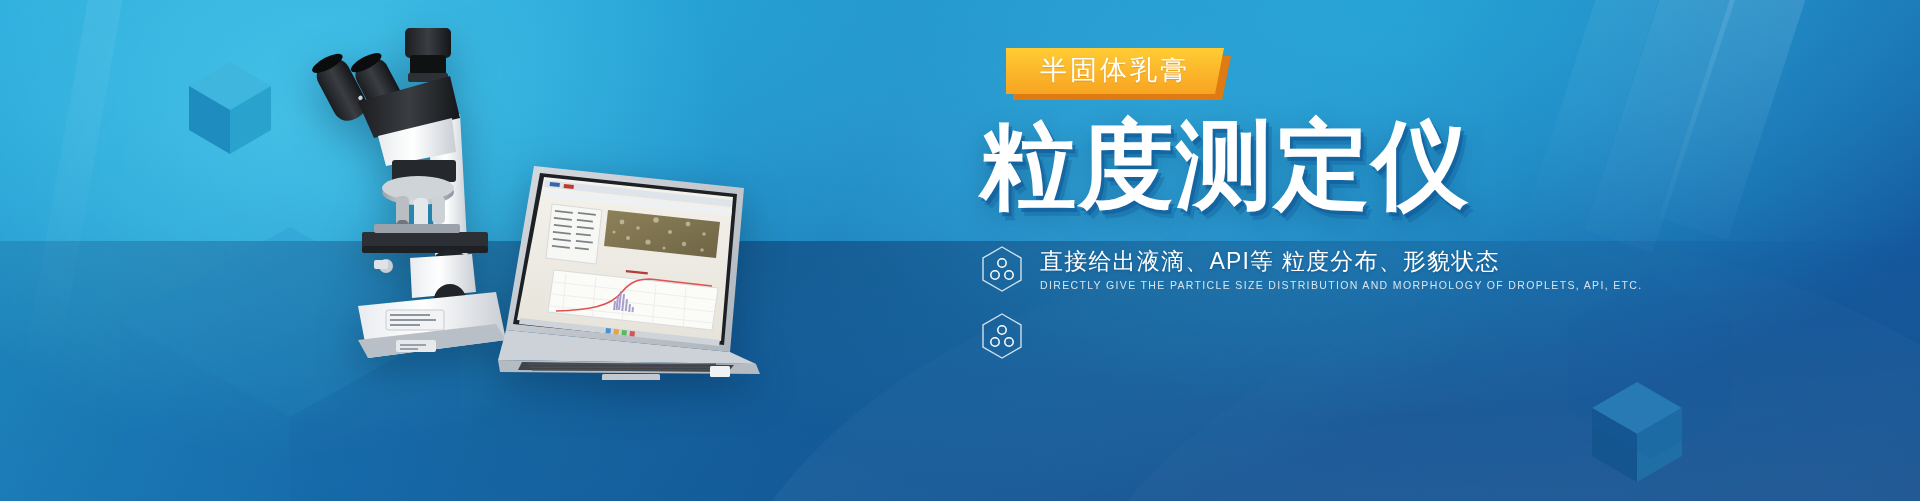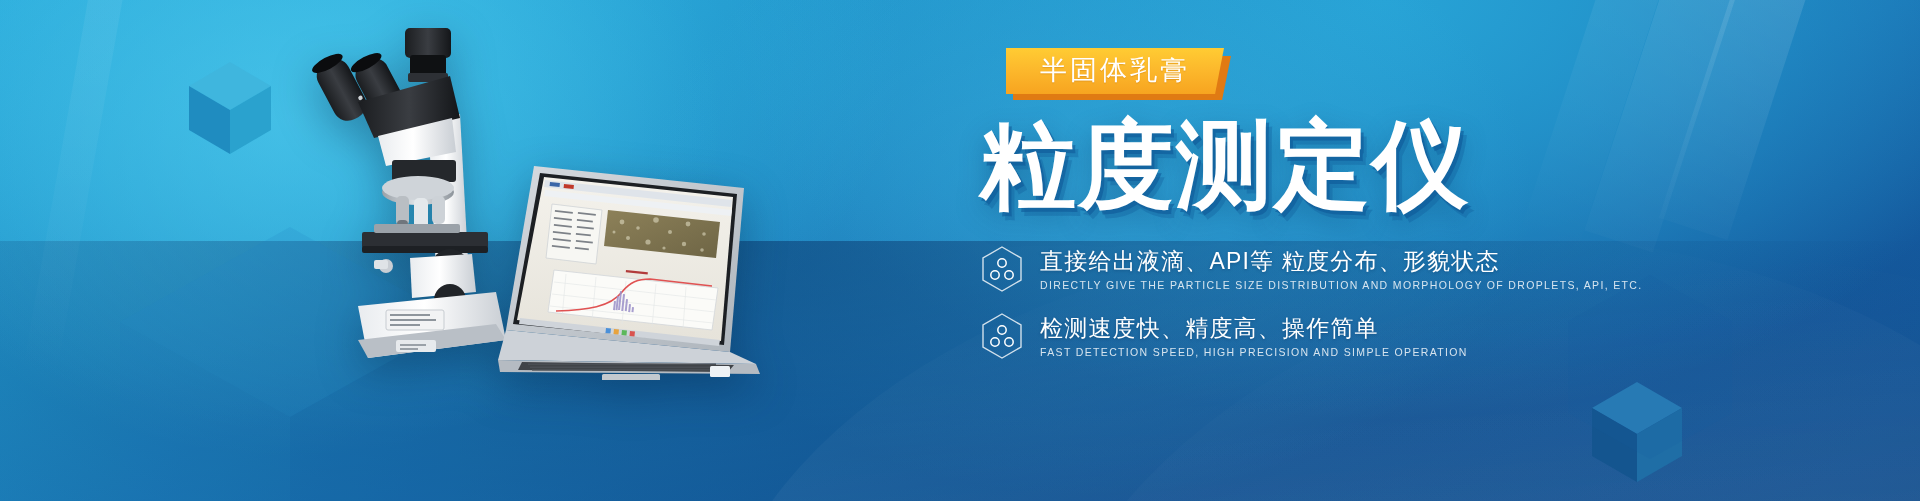--- a/index.html
+++ b/index.html
@@ -405,22 +405,18 @@
 
       <div class="feature">
         <span class="hex-icon">
           <svg width="44" height="48" viewBox="0 0 44 48">
             <polygon points="22,2 41,13 41,35 22,46 3,35 3,13" fill="none" stroke="rgba(255,255,255,.80)" stroke-width="1.4"></polygon>
             <circle cx="22" cy="18" r="4.2" fill="none" stroke="#ffffff" stroke-width="1.5"></circle>
             <circle cx="15" cy="30" r="4.2" fill="none" stroke="#ffffff" stroke-width="1.5"></circle>
             <circle cx="29" cy="30" r="4.2" fill="none" stroke="#ffffff" stroke-width="1.5"></circle>
           </svg>
         </span>
-        <span class="ftext">
-          <span class="fcn">检测速度快、精度高、操作简单</span>
-          <span class="fen">FAST DETECTION SPEED, HIGH PRECISION AND SIMPLE OPERATION</span>
-        </span>
       </div>
 
     </div>
   </div>
 
 </div>
 
 </body></html>

